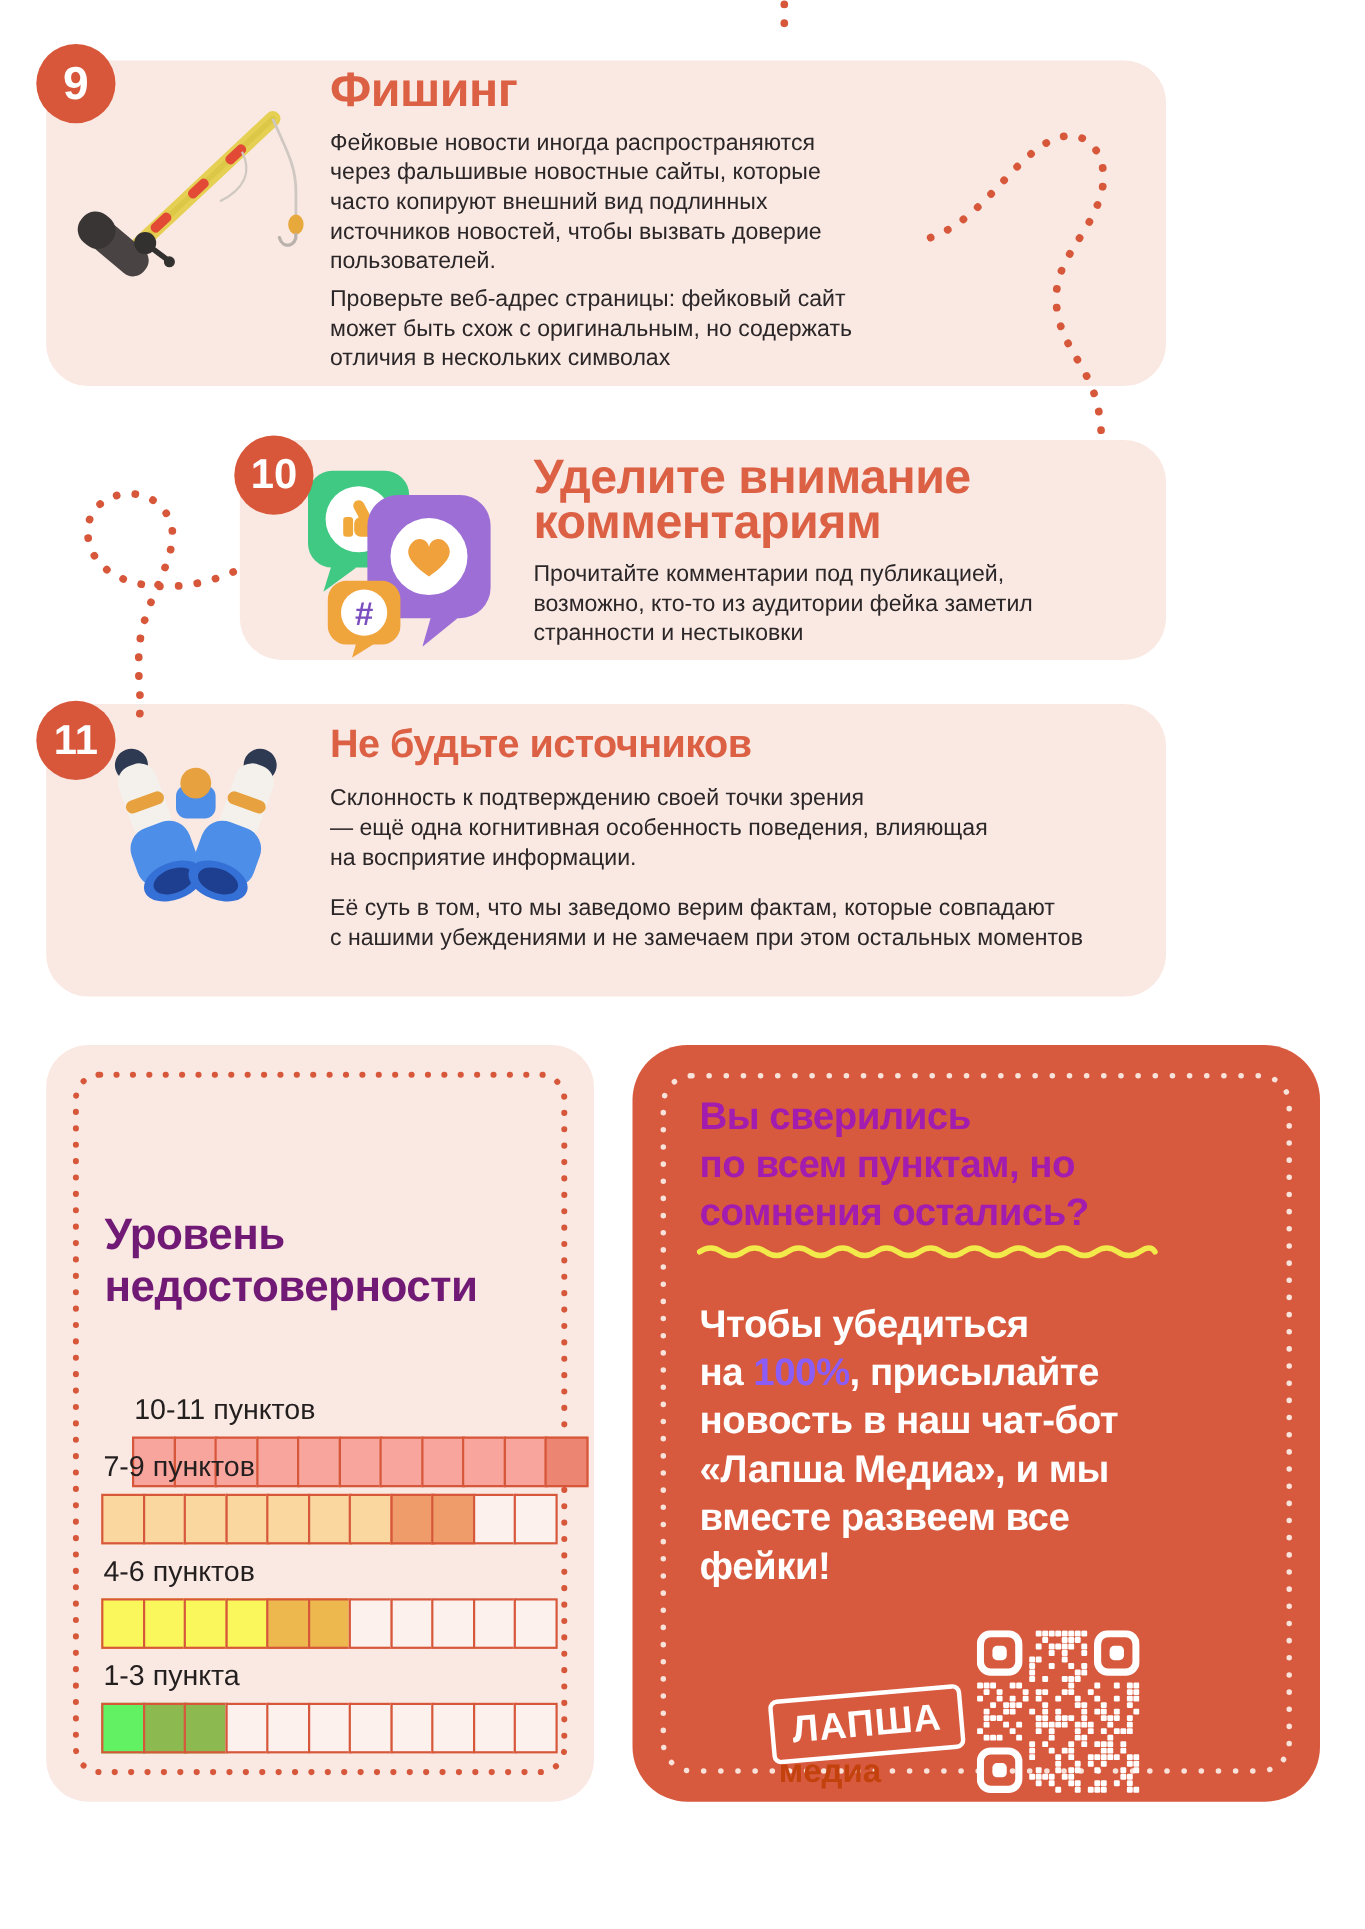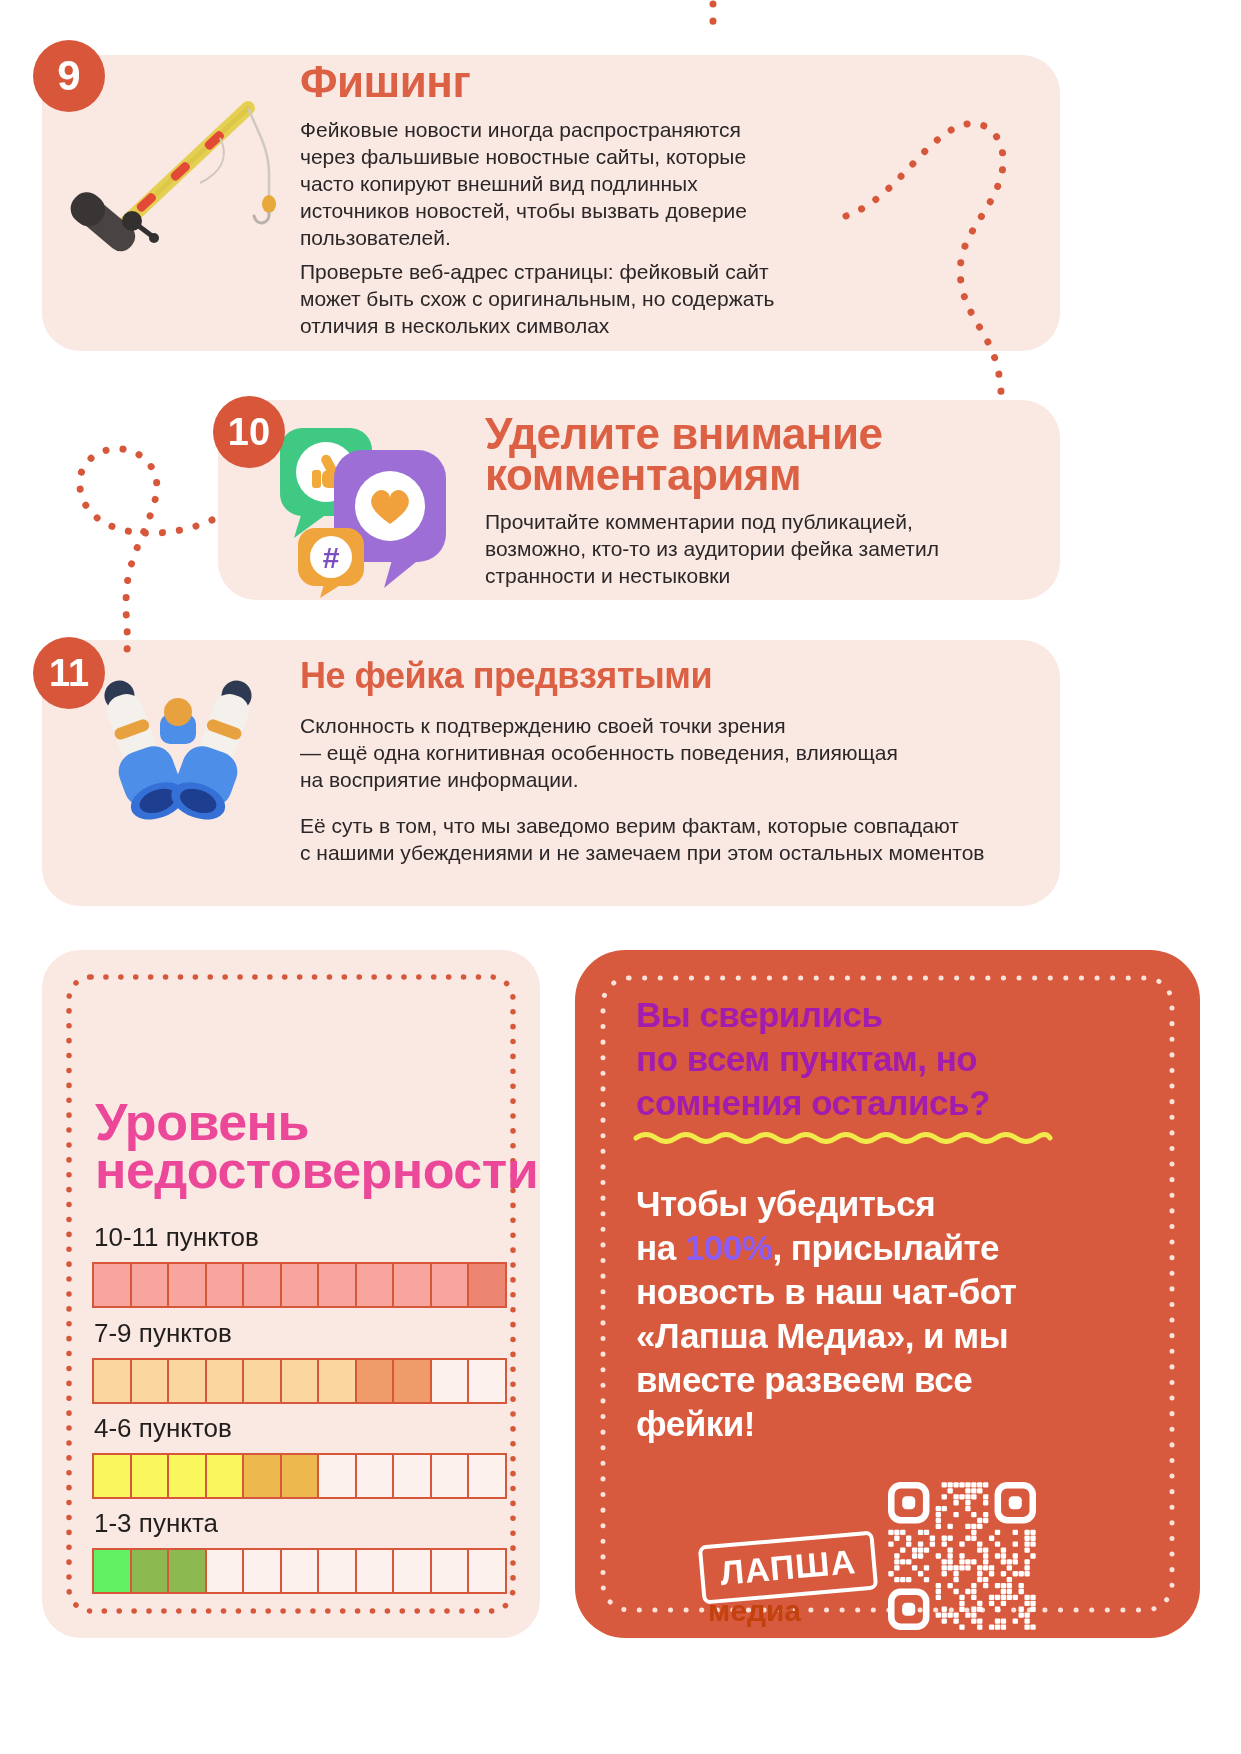--- a/index.html
+++ b/index.html
@@ -10,21 +10,21 @@
   }
   .abs{position:absolute}
   .card{position:absolute;background:#FAE8E2;border-radius:38px}
   .badge{
     position:absolute;width:72px;height:72px;border-radius:50%;
     background:#D8573A;color:#fff;display:flex;align-items:center;justify-content:center;
     font-weight:800;font-size:42px;z-index:5;
   }
   .sec-title{position:absolute;margin:0;color:#DB6044;font-weight:800;white-space:pre-line;letter-spacing:-.5px}
   .body-text{position:absolute;margin:0;color:#2B2728;font-size:21px;line-height:27px;white-space:pre-line}
-  .panel-title{position:absolute;margin:0;color:#ec4899;font-weight:800;font-size:52px;line-height:48px;white-space:pre-line;letter-spacing:-.5px}
+  .panel-title{position:absolute;margin:0;color:#701a75;font-weight:800;font-size:40px;line-height:48px;white-space:pre-line;letter-spacing:-.5px}
   .level-row{position:absolute;left:92px;width:420px}
   .level-label{font-size:26px;color:#231F1F;margin:0 0 9px 2px}
   .level-bar{display:flex}
   .level-cell{width:36px;height:42px;border:2.5px solid #D7573B;margin-left:-2.5px;flex:0 0 auto}
   .level-cell:first-child{margin-left:0}
   .cta{position:absolute;left:575px;top:950px;width:625px;height:688px;background:#D85A3E;border-radius:50px}
   .cta-h{position:absolute;margin:0;color:#a21caf;font-weight:800;font-size:35px;line-height:44px;white-space:pre-line;letter-spacing:-.5px}
   .cta-b{position:absolute;margin:0;color:#ffffff;font-weight:800;font-size:35px;line-height:44px;white-space:pre-line;letter-spacing:-.5px}
   .hl{color:#8b5cf6}
   .stamp{
@@ -138,36 +138,36 @@
       <rect x="110" y="88" width="56" height="56" rx="20" fill="#4D8EE8"></rect>
       <ellipse cx="138" cy="142" rx="28" ry="17" fill="#3570D6"></ellipse>
       <ellipse cx="138" cy="142" rx="19" ry="11" fill="#1E3F8F"></ellipse>
       <rect x="120" y="60" width="36" height="12" rx="6" fill="#E8A13F"></rect>
     </g>
     <rect x="82" y="52" width="36" height="30" rx="10" fill="#4D8EE8"></rect>
     <circle cx="100" cy="50" r="14" fill="#E8A13F"></circle>
   </svg>
 </div>
 
-<h2 class="sec-title" style="left:300px;top:655px;font-size:36px">Не фейка предвзятыми</h2>
+<h2 class="sec-title" style="left:300px;top:655px;font-size:36px">Не будьте источников</h2>
 <p class="body-text" style="left:300px;top:712px">Склонность к подтверждению своей точки зрения
 — ещё одна когнитивная особенность поведения, влияющая
 на восприятие информации.</p>
 <p class="body-text" style="left:300px;top:812px">Её суть в том, что мы заведомо верим фактам, которые совпадают
 с нашими убеждениями и не замечаем при этом остальных моментов</p>
 
 <div class="card" style="left:42px;top:950px;width:498px;height:688px">
   <svg class="abs" style="left:0;top:0" width="498" height="688" viewBox="0 0 498 688">
     <rect x="27" y="27" width="444" height="634" rx="22" fill="none" stroke="#D7573B" stroke-width="5.5" stroke-linecap="round" stroke-dasharray="0.1 14.8"></rect>
   </svg>
 </div>
 <h2 class="panel-title" style="left:95px;top:1098px">Уровень
 недостоверности</h2>
 <div>
-    <div class="level-row" style="top: 1222px;">
+    <div class="level-row" style="top: 1266px; margin-left: 28px;">
       <p class="level-label">10-11 пунктов</p>
       <div class="level-bar">
         <div class="level-cell" style="background: rgb(248, 165, 158);"></div>
         <div class="level-cell" style="background: rgb(248, 165, 158);"></div>
         <div class="level-cell" style="background: rgb(248, 165, 158);"></div>
         <div class="level-cell" style="background: rgb(248, 165, 158);"></div>
         <div class="level-cell" style="background: rgb(248, 165, 158);"></div>
         <div class="level-cell" style="background: rgb(248, 165, 158);"></div>
         <div class="level-cell" style="background: rgb(248, 165, 158);"></div>
         <div class="level-cell" style="background: rgb(248, 165, 158);"></div>

